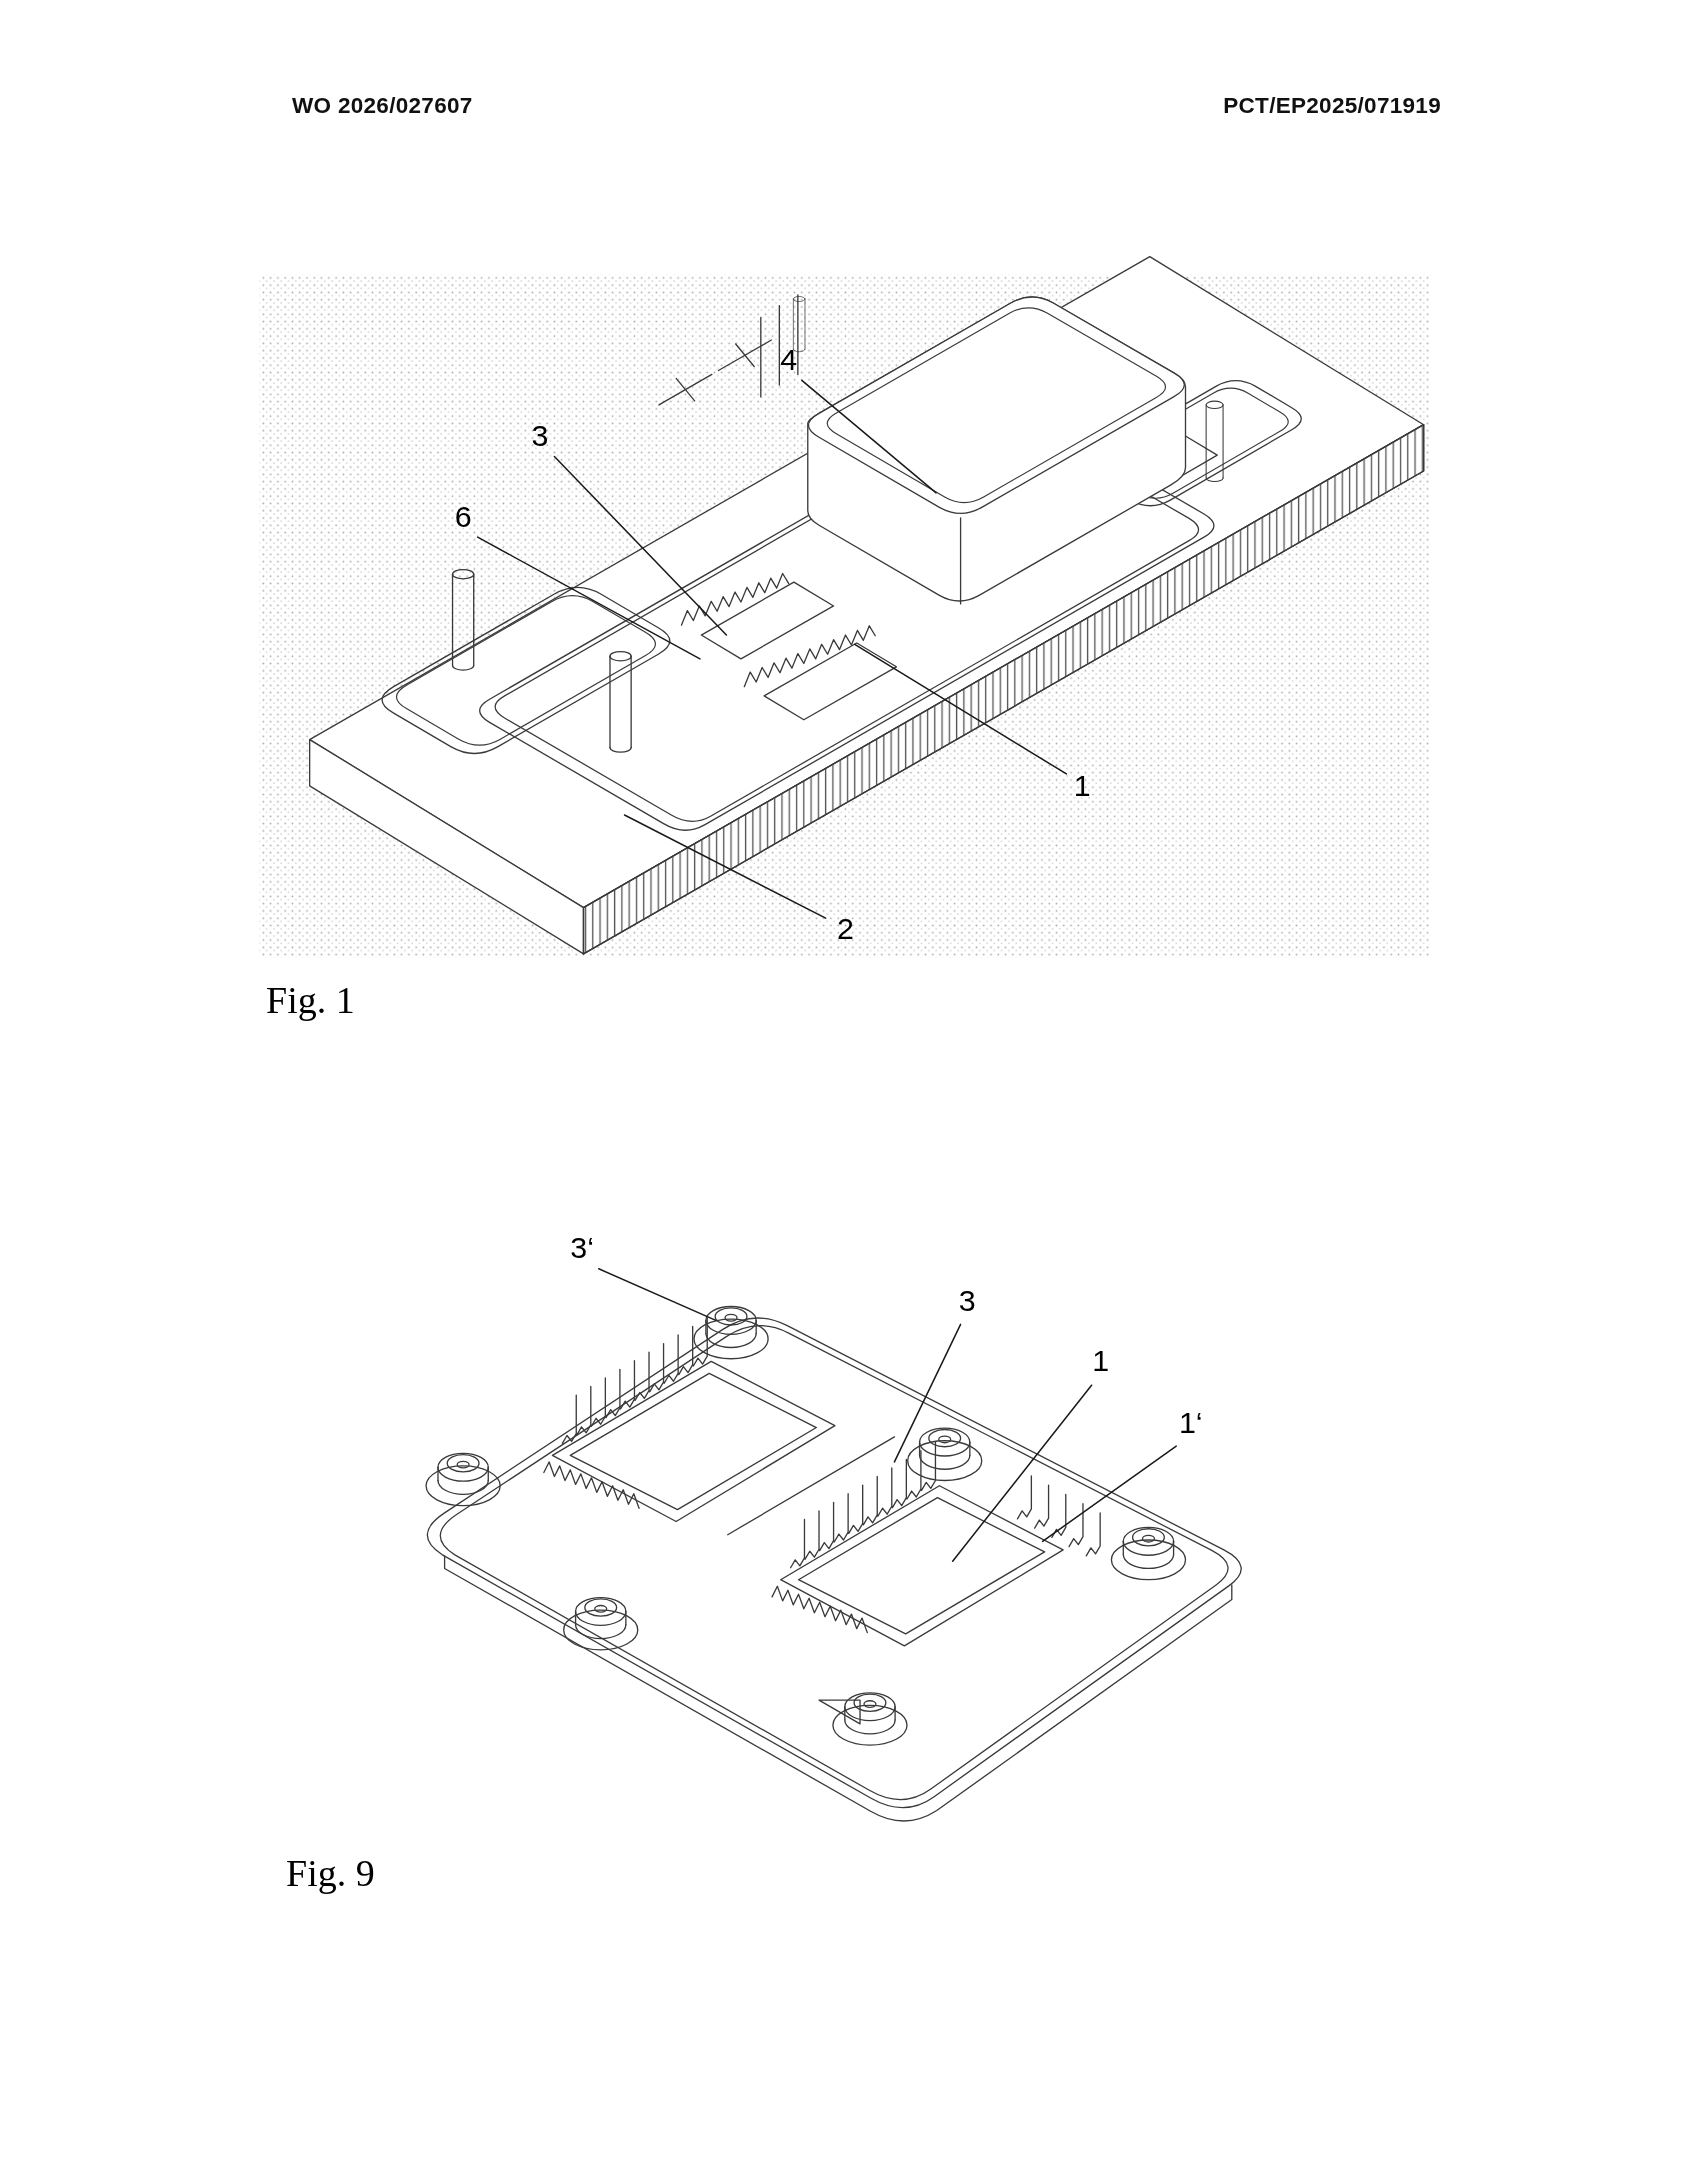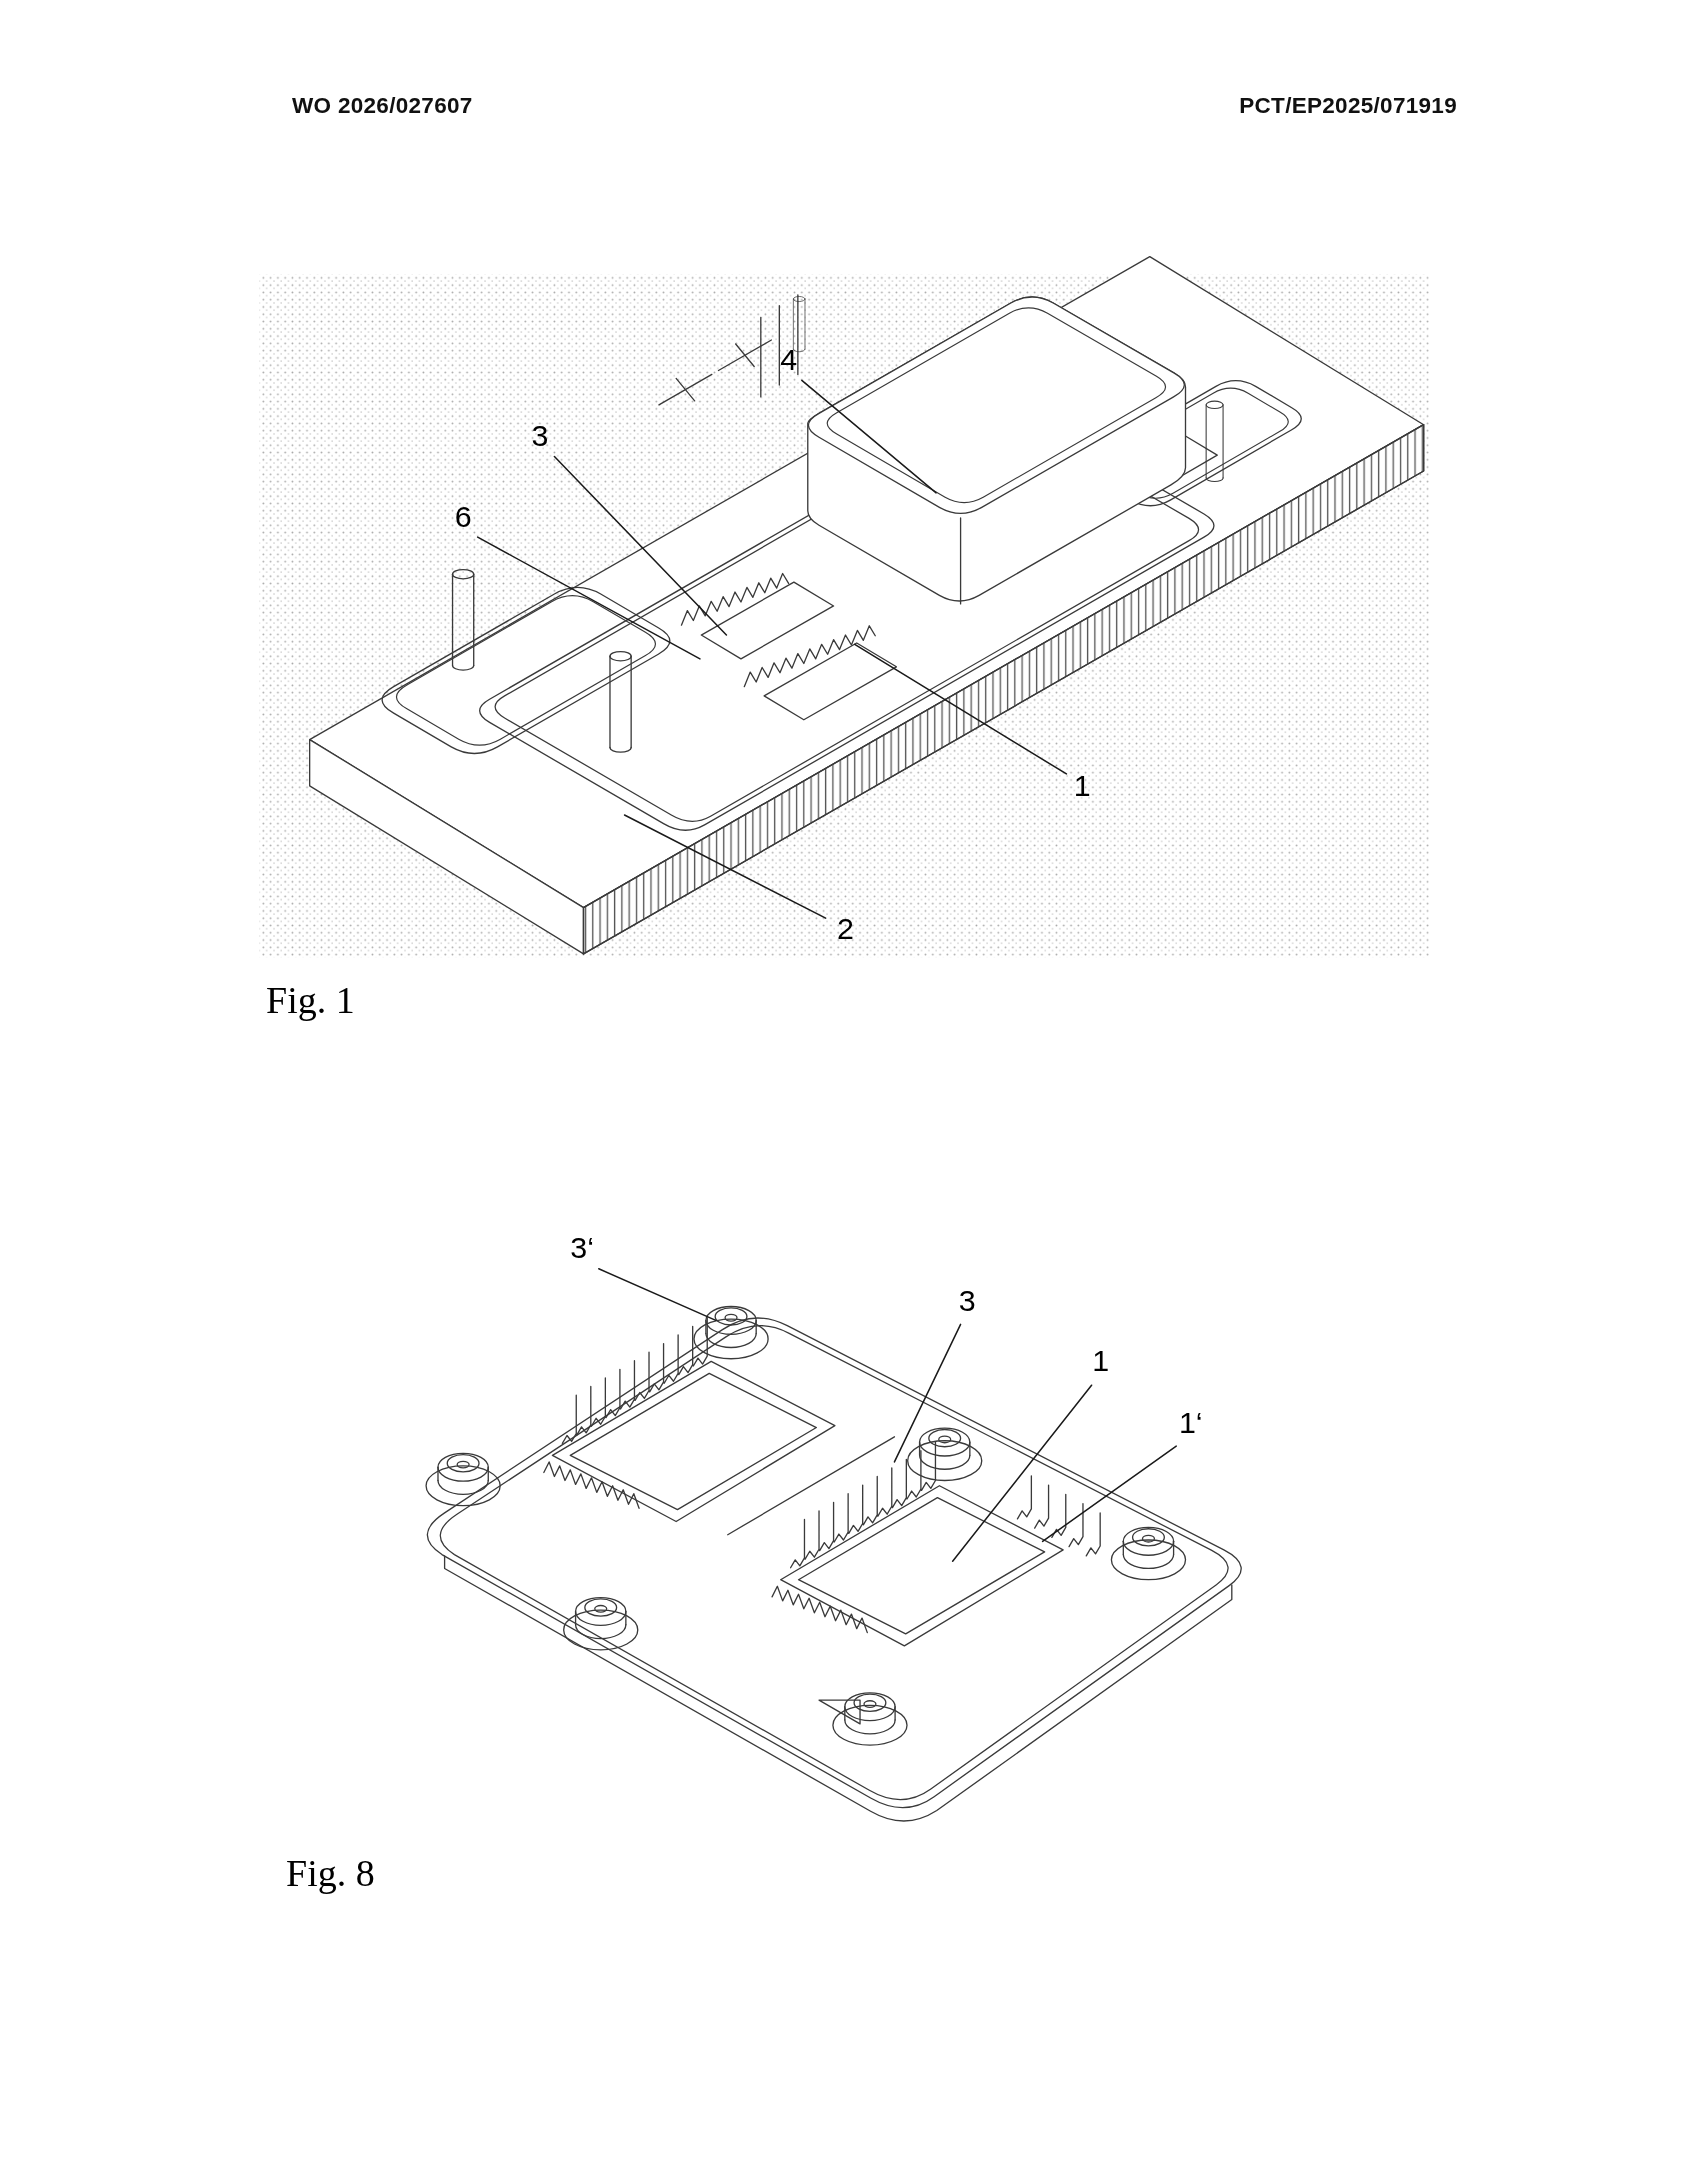--- a/index.html
+++ b/index.html
@@ -1,20 +1,20 @@
 <!DOCTYPE html>
 <html style="font-size:10.6px"><head>
 <meta charset="utf-8">
 <style>
   html,body{margin:0;padding:0;background:#ffffff;}
   .page{position:relative;width:1687px;height:2183px;background:#fff;overflow:hidden;
         font-family:"Liberation Sans",sans-serif;}
   .hdr{position:absolute;font:700 22.5px "Liberation Sans",sans-serif;color:#111;letter-spacing:0.3px;}
   .hdr-left{left:292px;top:93px;}
-  .hdr-right{right:230px;top:93px;}
+  .hdr-right{right:246px;top:93px;}
   .hdr-page{position:absolute;left:0;top:132px;width:100%;text-align:center;
             font:700 20px "Liberation Sans",sans-serif;color:#111;}
   .caption{position:absolute;font:400 38px "Liberation Serif",serif;color:#000;}
   #art{position:absolute;left:0;top:0;}
   .ref{font:400 46px "Liberation Sans",sans-serif;fill:#000;stroke:none;text-anchor:middle;}
   .leader{stroke:#1a1a1a;stroke-width:2.3;fill:none;}
   .art{stroke:#3a3a3a;stroke-width:2;fill:none;stroke-linejoin:round;stroke-linecap:round;}
 </style>
 </head>
 <body>
@@ -170,15 +170,15 @@
       </g>
 
       <text class="ref" x="880" y="1902">3‘</text>
       <text class="ref" x="1462" y="1982">3</text>
       <text class="ref" x="1664" y="2072">1</text>
       <text class="ref" x="1800" y="2166">1‘</text>
     </g>
   </svg>
 
   <div class="caption" style="left:266px;top:978px">Fig. 1</div>
-  <div class="caption" style="left:286px;top:1851px">Fig. 8</div>
+  <div class="caption" style="left:286px;top:1851px">Fig. 9</div>
 </div>
 
 
 </body></html>

